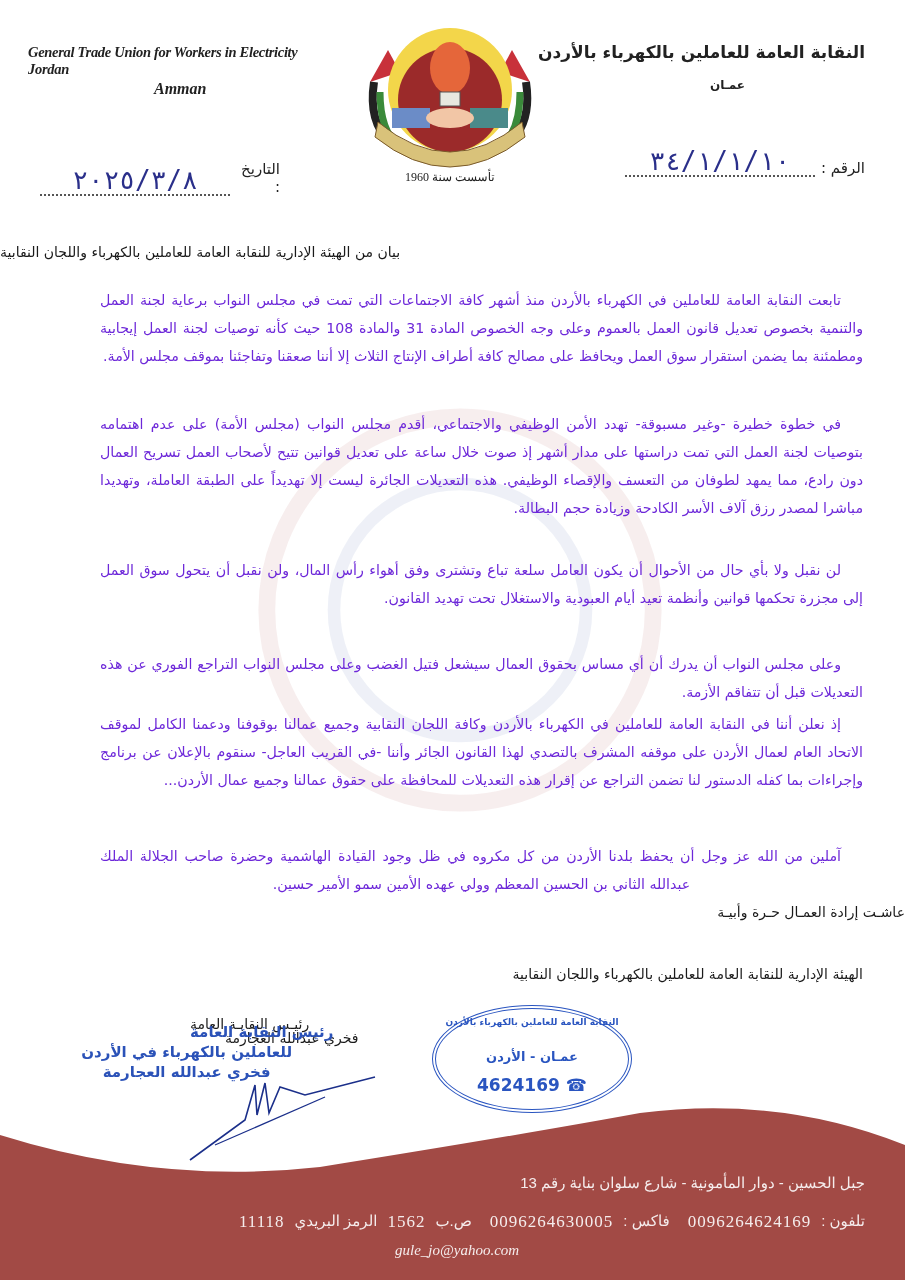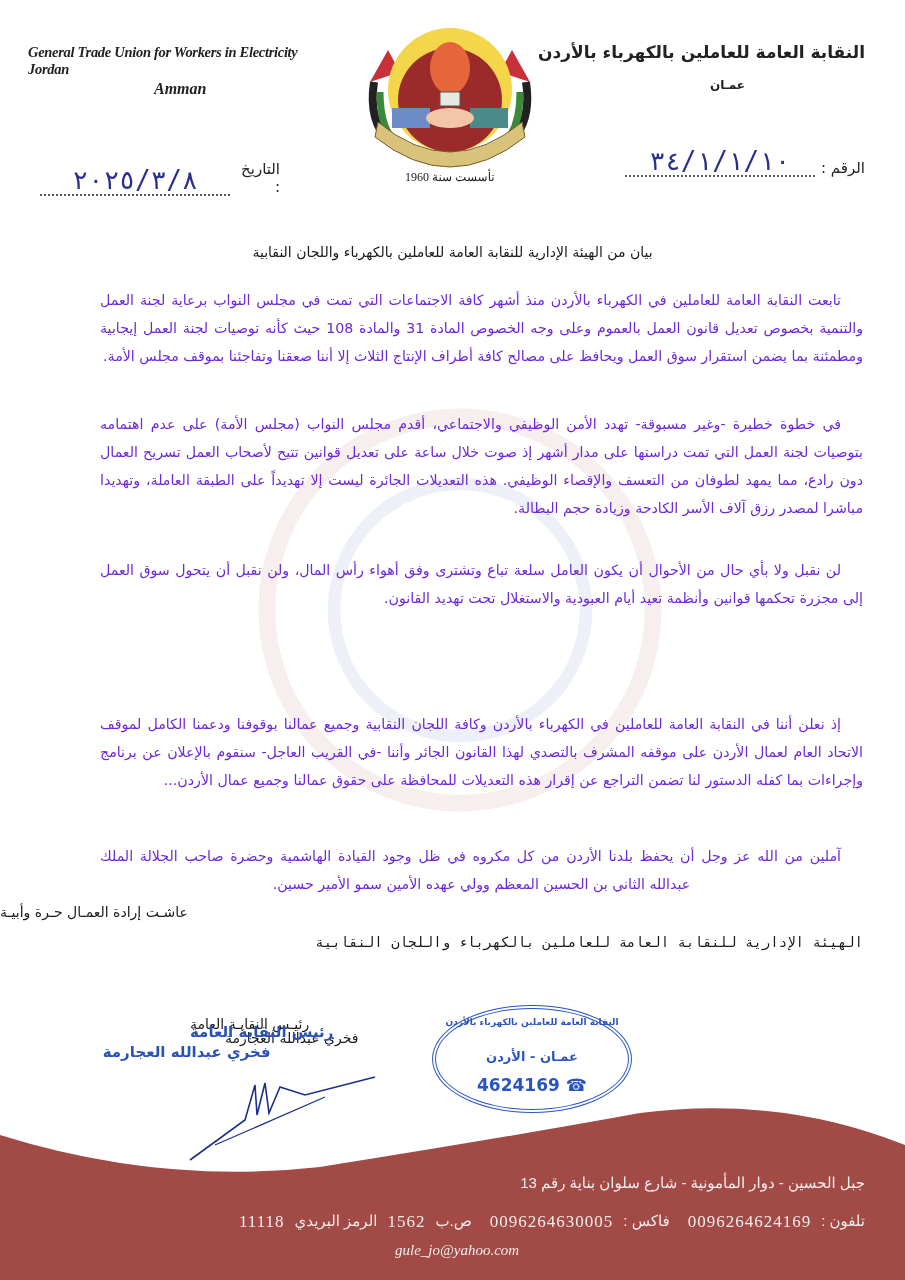--- a/index.html
+++ b/index.html
@@ -43,32 +43,32 @@
   }
   .date-row .field-value { min-width: 190px; }
   
   .logo { position: absolute; left: 360px; top: 12px; width: 180px; height: 160px; }
   .founded {
     position: absolute; left: 405px; top: 170px; direction: rtl;
     font-family: "Liberation Serif", serif; font-weight: normal; font-size: 12px; color: #222;
   }
   
   .statement-title {
-    position: absolute; top: 244px; left: 0; right: 0; text-align: center; direction: rtl;
+    position: absolute; top: 244px; left: 0; right: 0; text-align: left; direction: rtl;
     font-size: 14px; color: #1a1a1a;
   }
   .body-text {
     position: absolute; left: 100px; right: 42px; direction: rtl; text-align: justify;
     text-align-last: right; font-size: 14.2px; line-height: 28px; color: #6d28d9;
   }
   .body-text p { margin: 0; text-indent: 22px; }
   .p1 { top: 286px; } .p2 { top: 410px; } .p3 { top: 556px; } .p4 { top: 650px; } .p5 { top: 710px; } .p6 { top: 842px; }
   .p6 p { text-align-last: center; }
-  .slogan { position: absolute; top: 904px; left: 0; right: 0; text-align: left; direction: rtl; font-size: 14px; letter-spacing: 1px; }
-  .signoff { position: absolute; top: 934px; right: 42px; direction: rtl; font-size: 14px; font-family: Liberation Mono, monospace; }
+  .slogan { position: absolute; top: 904px; left: 0; right: 0; text-align: right; direction: rtl; font-size: 14px; letter-spacing: 1px; }
+  .signoff { position: absolute; top: 966px; right: 42px; direction: rtl; font-size: 14px; }
   .sig-title { position: absolute; top: 1000px; left: 190px; direction: rtl; font-size: 14px; letter-spacing: 1px; margin-top: 16px; }
   .sig-name { position: absolute; top: 1030px; left: 225px; direction: rtl; font-size: 14px; }
   .sig-stamp-text {
     position: absolute; top: 1022px; left: 40px; direction: rtl; text-align: center;
     font-weight: bold; font-size: 15px; line-height: 20px; color: #2b52b8;
   }
   .signature { position: absolute; left: 185px; top: 1075px; width: 200px; height: 90px; }
   .stamp {
     position: absolute; left: 432px; top: 1005px; width: 200px; height: 108px;
     border: 4px double #2a55c0; border-radius: 50%; color: #2a55c0; box-sizing: border-box;
@@ -141,34 +141,38 @@
 
   <div class="body-text p1">
       <p>تابعت النقابة العامة للعاملين في الكهرباء بالأردن منذ أشهر كافة الاجتماعات التي تمت في مجلس النواب برعاية لجنة العمل والتنمية بخصوص تعديل قانون العمل بالعموم وعلى وجه الخصوص المادة 31 والمادة 108 حيث كأنه توصيات لجنة العمل إيجابية ومطمئنة بما يضمن استقرار سوق العمل ويحافظ على مصالح كافة أطراف الإنتاج الثلاث إلا أننا صعقنا وتفاجئنا بموقف مجلس الأمة.</p>
     </div>
   <div class="body-text p2">
       <p>في خطوة خطيرة -وغير مسبوقة- تهدد الأمن الوظيفي والاجتماعي، أقدم مجلس النواب (مجلس الأمة) على عدم اهتمامه بتوصيات لجنة العمل التي تمت دراستها على مدار أشهر إذ صوت خلال ساعة على تعديل قوانين تتيح لأصحاب العمل تسريح العمال دون رادع، مما يمهد لطوفان من التعسف والإقصاء الوظيفي. هذه التعديلات الجائرة ليست إلا تهديداً على الطبقة العاملة، وتهديدا مباشرا لمصدر رزق آلاف الأسر الكادحة وزيادة حجم البطالة.</p>
     </div>
   <div class="body-text p3">
       <p>لن نقبل ولا بأي حال من الأحوال أن يكون العامل سلعة تباع وتشترى وفق أهواء رأس المال، ولن نقبل أن يتحول سوق العمل إلى مجزرة تحكمها قوانين وأنظمة تعيد أيام العبودية والاستغلال تحت تهديد القانون.</p>
     </div>
+  <div class="body-text p4">
+      <p>وعلى مجلس النواب أن يدرك أن أي مساس بحقوق العمال سيشعل فتيل الغضب وعلى مجلس النواب التراجع الفوري عن هذه التعديلات قبل أن تتفاقم الأزمة.</p>
+    </div>
   <div class="body-text p5">
       <p>إذ نعلن أننا في النقابة العامة للعاملين في الكهرباء بالأردن وكافة اللجان النقابية وجميع عمالنا بوقوفنا ودعمنا الكامل لموقف الاتحاد العام لعمال الأردن على موقفه المشرف بالتصدي لهذا القانون الجائر وأننا -في القريب العاجل- سنقوم بالإعلان عن برنامج وإجراءات بما كفله الدستور لنا تضمن التراجع عن إقرار هذه التعديلات للمحافظة على حقوق عمالنا وجميع عمال الأردن...</p>
     </div>
   <div class="body-text p6">
       <p>آملين من الله عز وجل أن يحفظ بلدنا الأردن من كل مكروه في ظل وجود القيادة الهاشمية وحضرة صاحب الجلالة الملك عبدالله الثاني بن الحسين المعظم وولي عهده الأمين سمو الأمير حسين.</p>
     </div>
 
   <div class="slogan">عاشـت إرادة العمـال حـرة وأبيـة</div>
   <div class="signoff">الهيئة الإدارية للنقابة العامة للعاملين بالكهرباء واللجان النقابية</div>
 
   <div class="sig-title">رئيـس النقابـة العامة</div>
   <div class="sig-name">فخري عبدالله العجارمة</div>
   <div class="sig-stamp-text">
     <div style="text-align:right;padding-right:0;margin-left:150px;">رئيس النقابة العامة</div>
+    <div>للعاملين بالكهرباء في الأردن</div>
     <div>فخري عبدالله العجارمة</div>
   </div>
   <svg class="signature" viewBox="0 0 200 90">
     <path d="M5 85 L60 45 L70 10 L72 40 L80 8 L84 38 L95 12 L120 20 L190 2" stroke="#1b2f8a" stroke-width="1.6" fill="none"></path>
     <path d="M30 70 L140 22" stroke="#1b2f8a" stroke-width="1.2" fill="none"></path>
   </svg>
 
   <div class="stamp">
     <div class="stamp-ring-text">النقابة العامة للعاملين بالكهرباء بالأردن</div>
     <div class="stamp-city">عمـان - الأردن</div>

